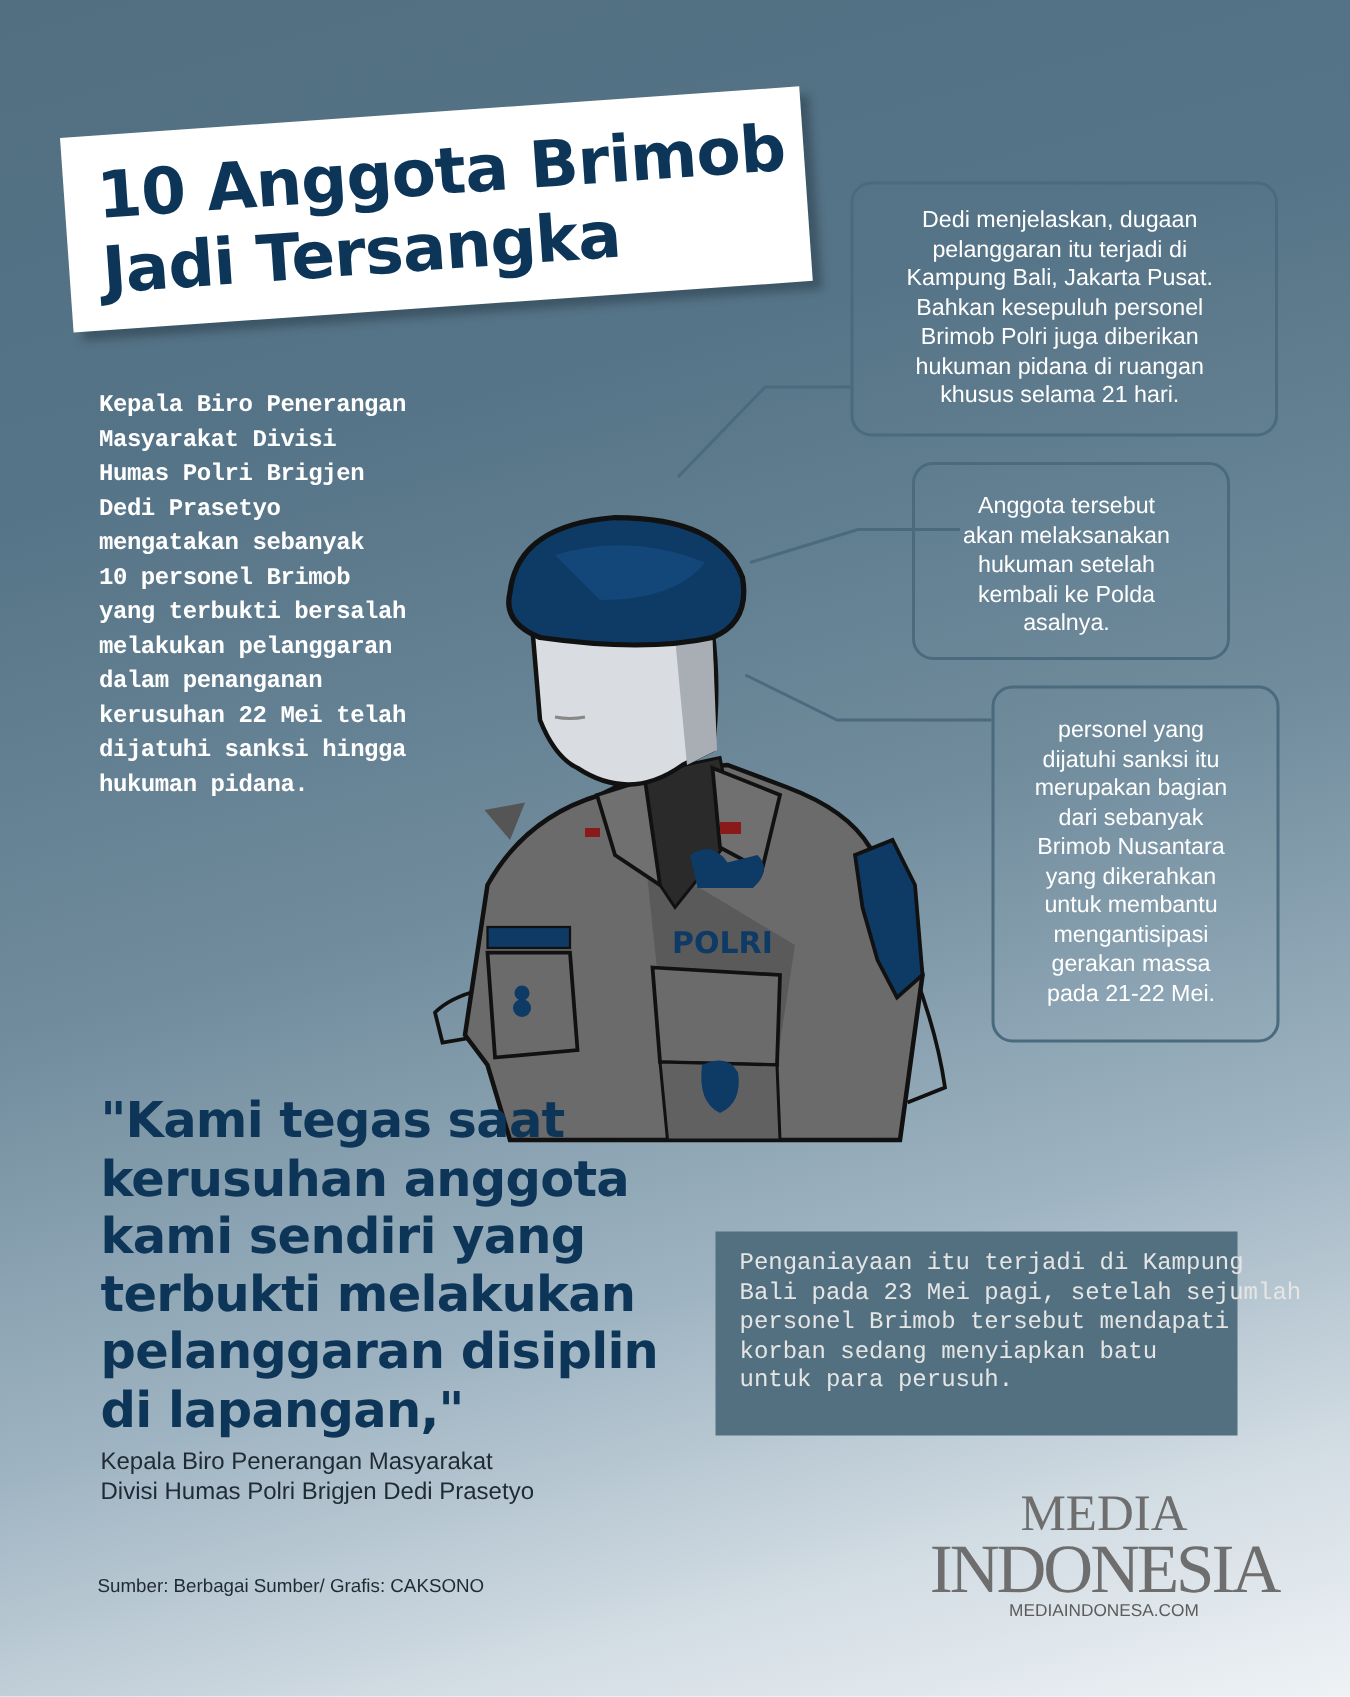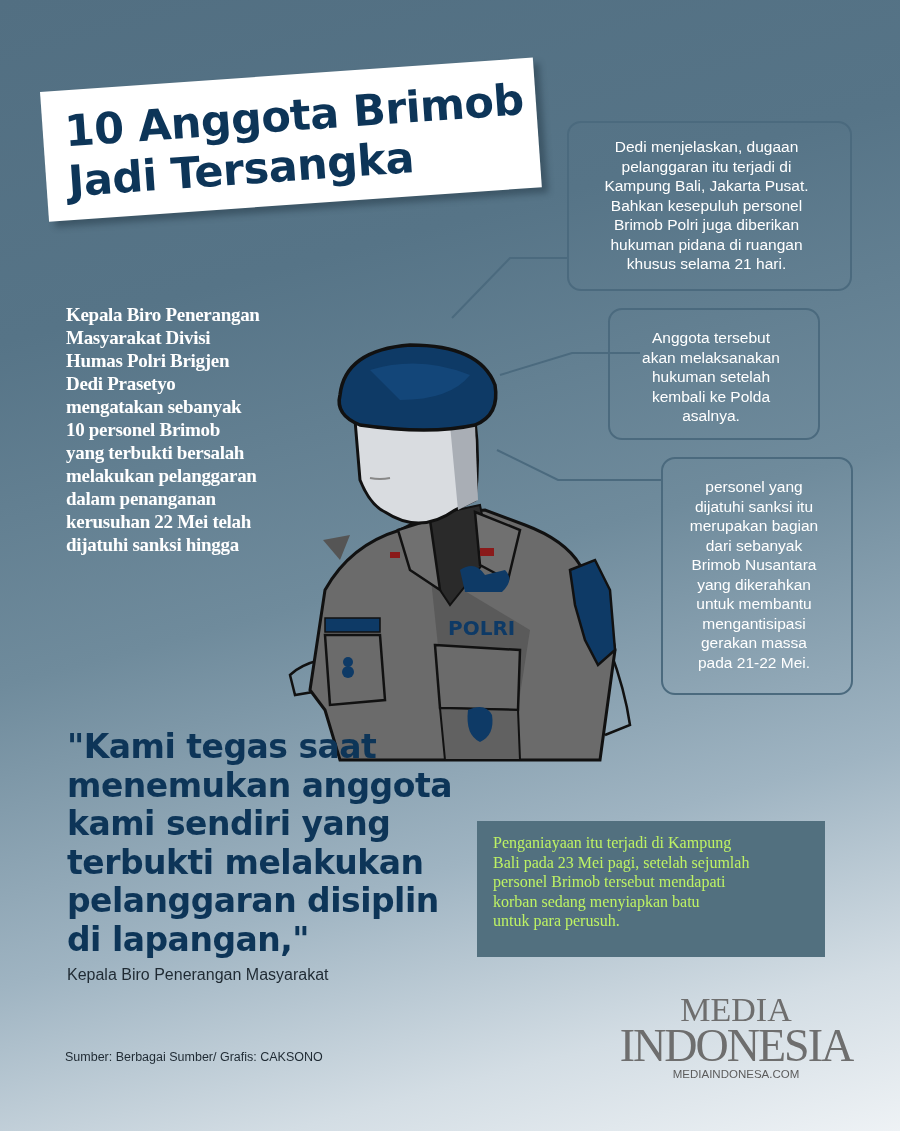--- a/index.html
+++ b/index.html
@@ -17,40 +17,39 @@
       box-shadow: 6px 6px 6px rgba(30,50,65,0.45);
       padding: 16px 0 0 22px;
     }
     .title-card .line {
       display: block; color: #0d3558; font-weight: bold;
       font-size: 43px; line-height: 50px; letter-spacing: -0.5px;
       font-family: "DejaVu Sans", sans-serif;
     }
     .intro {
       position: absolute; left: 66px; top: 259px; width: 290px;
-      color: #ffffff; font-weight: bold; font-size: 19px; line-height: 23px;
-      font-family: Liberation Serif, serif;
+      color: #ffffff; font-weight: bold; font-size: 16px; line-height: 23px;
+      font-family: Liberation Mono, monospace;
       letter-spacing: -0.3px;
-      margin-top: 44px;
     }
     .intro span { display: block; white-space: nowrap; }
     .callout {
       position: absolute; border: 2px solid #4b6a7e; border-radius: 14px;
       color: #ffffff; text-align: center; font-size: 15.5px; line-height: 19.5px;
       padding: 14px 16px 10px 10px;
       font-family: "Liberation Sans", sans-serif;
     }
     .callout span { display: block; white-space: nowrap; }
     .c1 { left: 567px; top: 121px; width: 285px; height: 170px; padding-top: 14px; }
     .c2 { left: 608px; top: 308px; width: 212px; height: 132px; padding-top: 18px; }
     .c3 { left: 661px; top: 457px; width: 192px; height: 238px; padding-top: 18px; }
     .box4 {
       position: absolute; left: 477px; top: 821px; width: 348px; height: 136px;
-      background: #52707f; color: #bef264; font-size: 16px; line-height: 19.5px;
-      padding: 12px 16px; font-family: Liberation Serif, serif;
+      background: #52707f; color: #e5e5e5; font-size: 16px; line-height: 19.5px;
+      padding: 12px 16px; font-family: Liberation Mono, monospace;
     }
     .box4 span { display: block; white-space: nowrap; }
     .quote {
       position: absolute; left: 67px; top: 728px; width: 420px;
       color: #0d3558; font-weight: bold; font-size: 33px; line-height: 38.5px;
       letter-spacing: -0.5px;
       font-family: "DejaVu Sans", sans-serif;
     }
     .quote span { display: block; white-space: nowrap; }
     .attrib {
@@ -91,20 +90,21 @@
   <span>Masyarakat Divisi</span>
   <span>Humas Polri Brigjen</span>
   <span>Dedi Prasetyo</span>
   <span>mengatakan sebanyak</span>
   <span>10 personel Brimob</span>
   <span>yang terbukti  bersalah</span>
   <span>melakukan pelanggaran</span>
   <span>dalam penanganan</span>
   <span>kerusuhan 22 Mei telah</span>
   <span>dijatuhi sanksi hingga</span>
+  <span>hukuman pidana.</span>
 </div>
 
 <svg class="soldier" width="380" height="440" viewBox="0 0 380 440">
 
   <path d="M40 330 Q20 335 10 345 L15 365 L45 360" fill="none" stroke="#111" stroke-width="2.5"></path>
   <path d="M330 320 Q345 360 350 395 L325 405" fill="none" stroke="#111" stroke-width="2.5"></path>
 
   <path d="M30 360 L45 260 Q70 215 120 200 L150 185 L205 180 L245 195 Q285 210 300 235 L320 245 L335 320 L320 430 L60 430 L45 380 Z" fill="#6b6b6b" stroke="#111" stroke-width="3"></path>
 
   <path d="M150 240 L170 430 L230 430 L250 300 Z" fill="#5a5a5a"></path>
@@ -166,29 +166,30 @@
   <span>Brimob Nusantara</span>
   <span>yang dikerahkan</span>
   <span>untuk membantu</span>
   <span>mengantisipasi</span>
   <span>gerakan massa</span>
   <span>pada 21-22 Mei.</span>
 </div>
 
 <div class="quote">
   <span>"Kami tegas saat</span>
-  <span>menemukan anggota</span>
+  <span>kerusuhan anggota</span>
   <span>kami sendiri yang</span>
   <span>terbukti melakukan</span>
   <span>pelanggaran disiplin</span>
   <span>di lapangan,"</span>
 </div>
 
 <div class="attrib">
   <span>Kepala Biro Penerangan Masyarakat</span>
+  <span>Divisi Humas Polri Brigjen Dedi Prasetyo</span>
 </div>
 
 <div class="box4">
   <span>Penganiayaan itu terjadi di Kampung</span>
   <span>Bali pada 23 Mei pagi, setelah sejumlah</span>
   <span>personel Brimob tersebut mendapati</span>
   <span>korban sedang menyiapkan batu</span>
   <span>untuk para perusuh.</span>
 </div>
 

